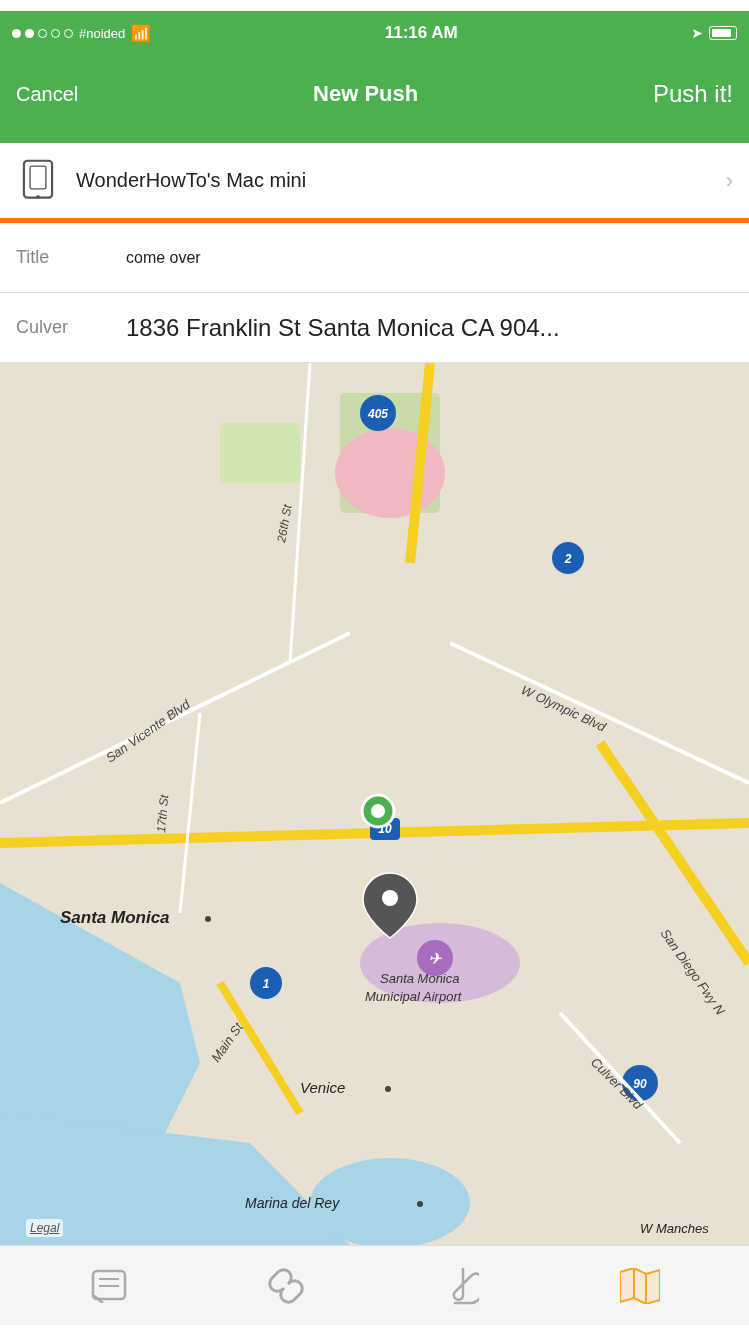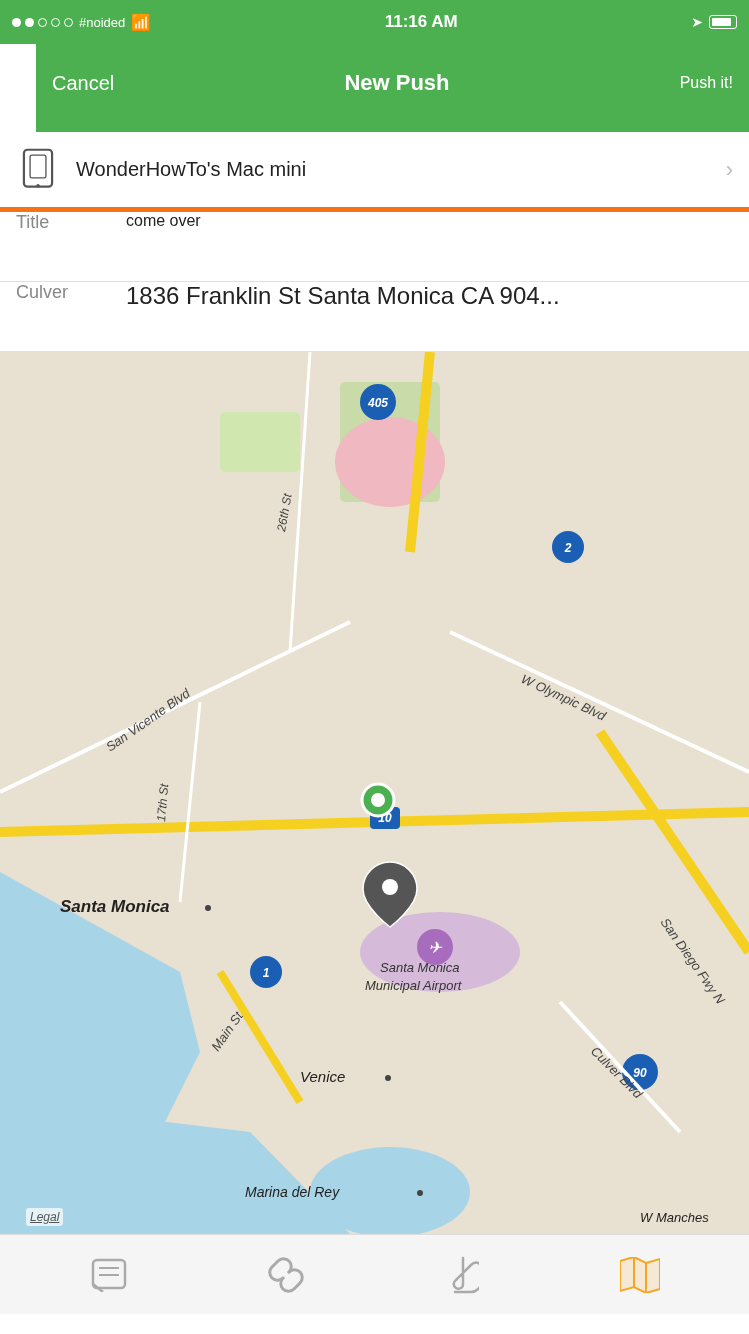--- a/index.html
+++ b/index.html
@@ -8,20 +8,21 @@
     
     #status-bar {
       height: 44px;
       background: #4caf50;
       display: flex;
       align-items: center;
       justify-content: space-between;
       padding: 0 12px;
       color: white;
       font-size: 15px;
+      margin-top: 11px;
     }
     .status-left { display: flex; align-items: center; gap: 6px; }
     .status-dots { display: flex; gap: 4px; }
     .dot { width: 9px; height: 9px; border-radius: 50%; background: white; }
     .dot.empty { background: transparent; border: 1.5px solid white; }
     .status-carrier { font-size: 13px; }
     .status-wifi { font-size: 16px; }
     .status-center { font-size: 17px; font-weight: 600; }
     .status-right { display: flex; align-items: center; gap: 6px; }
     .battery-icon { width: 28px; height: 14px; border: 1.5px solid white; border-radius: 3px; position: relative; display: flex; align-items: center; padding: 2px; }
@@ -30,45 +31,44 @@
 
     
     #nav-bar {
       height: 88px;
       background: #4caf50;
       display: flex;
       align-items: center;
       justify-content: space-between;
       padding: 0 16px;
       padding-bottom: 10px;
-      margin-left: 36px;
     }
     .nav-cancel { color: white; font-size: 20px; cursor: pointer; }
     .nav-title { color: white; font-size: 22px; font-weight: 700; }
-    .nav-push { color: white; font-size: 16px; cursor: pointer; font-weight: 400; }
+    .nav-push { color: white; font-size: 24px; cursor: pointer; font-weight: 400; }
 
     
     #device-row {
       background: white;
       display: flex;
       align-items: center;
       padding: 0 16px;
       height: 80px;
       border-bottom: 5px solid #f97316;
     }
     .device-icon { width: 44px; height: 44px; margin-right: 16px; display: flex; align-items: center; justify-content: center; }
     .device-icon svg { width: 36px; height: 44px; }
     .device-name { font-size: 20px; color: #222; flex: 1; }
     .chevron-right { color: #bbb; font-size: 22px; }
 
     
     .form-row {
       background: white;
       display: flex;
-      align-items: flex-start;
+      align-items: center;
       padding: 0 16px;
       height: 70px;
       border-bottom: 1px solid #e0e0e0;
     }
     .form-label { font-size: 18px; color: #888; width: 110px; flex-shrink: 0; }
     .form-value { font-size: 16px; color: #222; flex: 1; }
     .form-value.address { font-size: 24px; white-space: nowrap; overflow: hidden; text-overflow: ellipsis; }
 
     
     #map-area {

